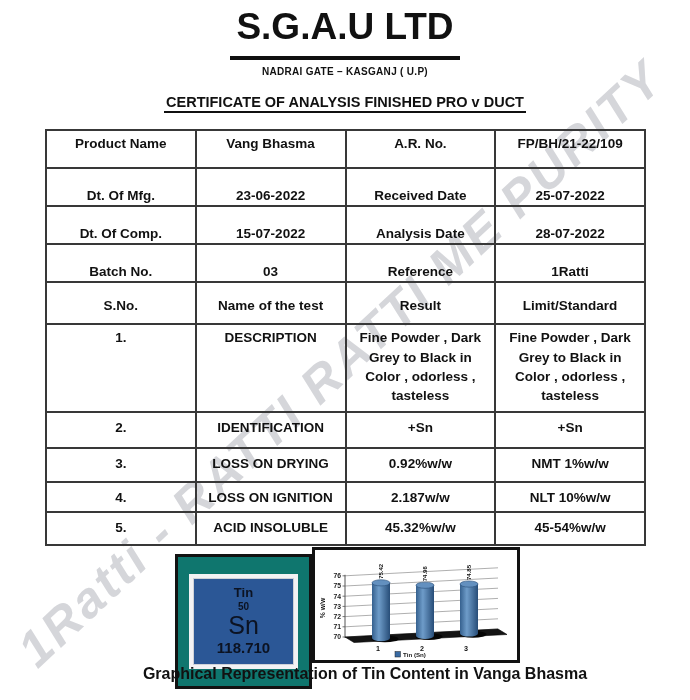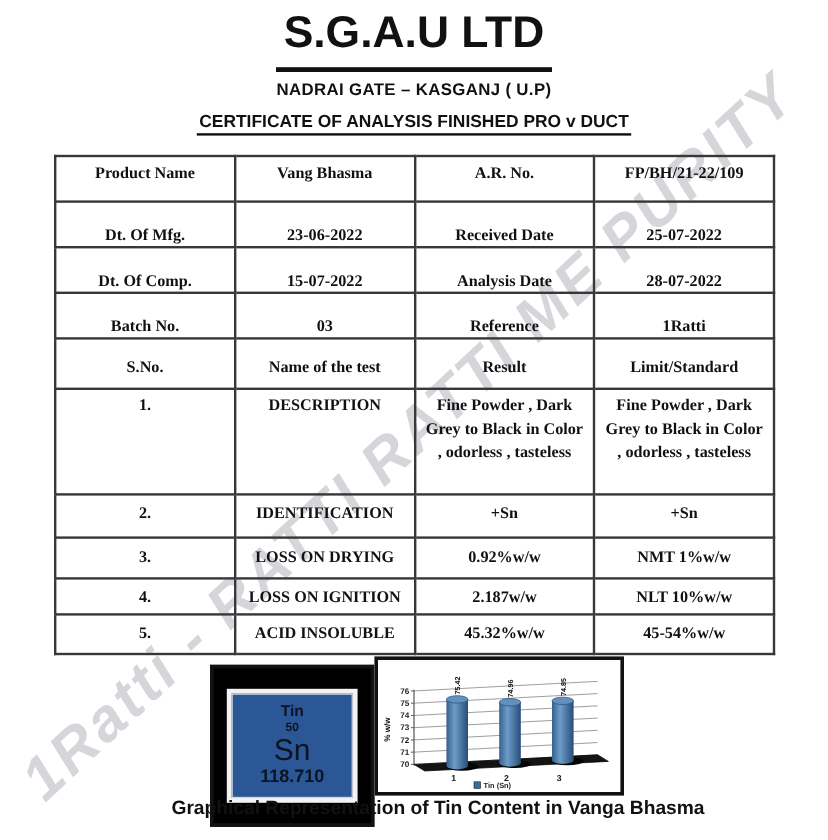--- a/index.html
+++ b/index.html
@@ -22,60 +22,59 @@
     font-style: italic;
     letter-spacing: 3px;
     color: rgba(155, 157, 168, 0.42);
     white-space: nowrap;
     z-index: 0;
     pointer-events: none;
   }
   .hdr { position: absolute; left: 0; width: 690px; text-align: center; z-index: 1; }
   .company { top: 6px; font-size: 37px; font-weight: 800; letter-spacing: 0px; }
   .company span { display: inline-block; border-bottom: 4px solid #101010; padding: 0 6px 8px 6px; }
-  .address { top: 66px; font-size: 14px; font-weight: 600; letter-spacing: 0.3px; }
+  .address { top: 66px; font-size: 10px; font-weight: 600; letter-spacing: 0.3px; }
   .certtitle { top: 94px; font-size: 14.5px; font-weight: 800; }
   .certtitle span { display: inline-block; border-bottom: 2.5px solid #101010; padding: 0 2px 1px 2px; }
 
   table.coa {
     position: absolute;
     left: 45px; top: 129px;
     width: 601px;
     border-collapse: collapse;
     table-layout: fixed;
     z-index: 1;
     background: transparent;
   }
   table.coa td {
     border: 2px solid #383838;
     text-align: center;
     vertical-align: top;
     font-size: 13.5px;
     padding: 3px 8px 0 8px;
     line-height: 1.42;
-    font-family: Liberation Serif, serif;
   }
   td.lbl { font-weight: 700; }
   td.val { font-weight: 600; }
   tr.r-info1 td { height: 38px; }
   tr.r-info td { height: 30px; padding-top: 17px; }
   tr.r-head td { height: 42px; font-weight: 700; vertical-align: bottom; padding-bottom: 8px; border-radius: 18px; }
   tr.r-desc td { height: 88px; }
   tr.r-test td { height: 36px; padding-top: 5px; }
   tr.r-test3 td { height: 34px; }
   tr.r-test4 td { height: 30px; }
   tr.r-test5 td { height: 33px; }
 
   .bottom { position: absolute; left: 0; top: 0; width: 690px; height: 700px; z-index: 2; pointer-events: none; }
   .element-box {
     position: absolute;
     left: 175px; top: 554px;
     width: 137px; height: 135px;
     border: 3px solid #121212;
-    background: #000000;
+    background: #0f766e;
     display: flex; align-items: center; justify-content: center;
   }
   .element-inner {
     width: 101px; height: 87px;
     border: 1px solid #cfd2d8;
     outline: 4px solid #f2f2f4;
     display: flex; flex-direction: column;
     align-items: center; justify-content: center;
     color: #0c1322;
     text-align: center;

